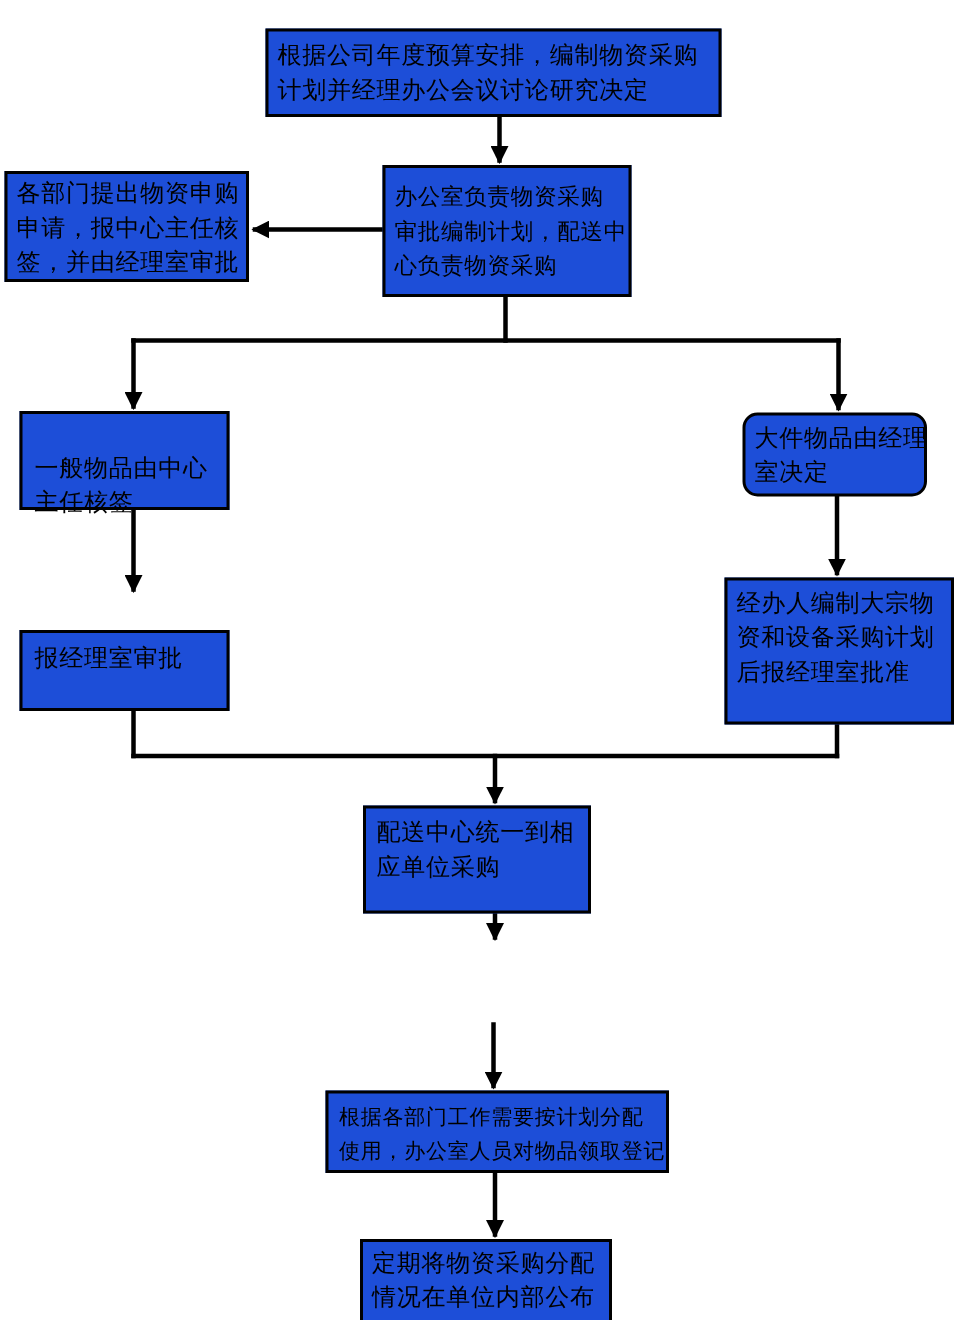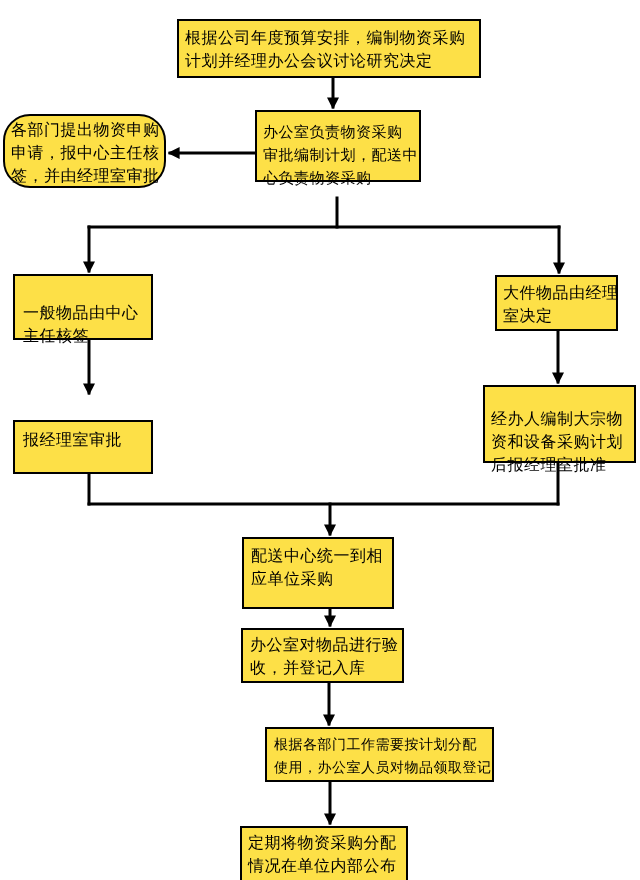--- a/index.html
+++ b/index.html
@@ -3,33 +3,33 @@
 <meta charset="utf-8">
 <style>
   * { margin:0; padding:0; box-sizing:border-box; }
   html,body { background:#ffffff; }
   .canvas {
     position:relative; width:640px; height:880px; background:#ffffff;
     overflow:hidden; font-family:"Liberation Sans", sans-serif; color:#000;
   }
   .connector-layer { position:absolute; left:0; top:0; width:640px; height:880px; }
   .node {
-    position:absolute; border:2px solid #000; background:#fde047;
+    position:absolute; border:2px solid #000; background:#1d4ed8;
     font-size:16px; line-height:23px; letter-spacing:0.5px; white-space:pre;
   }
   .n1  { left:177px; top:19px;  width:304px; height:59px; padding:5px 6px; }
-  .n2  { left:255px; top:110px; width:166px; height:72px; padding:8px 6px; font-size:15px; }
-  .n3  { left:3px;   top:114px; width:163px; height:74px; padding:2px 6px;border-radius:27px; }
+  .n2  { left:255px; top:110px; width:166px; height:88px; padding:8px 6px; font-size:15px; }
+  .n3  { left:3px;   top:114px; width:163px; height:74px; padding:2px 6px; }
   .n4  { left:13px;  top:274px; width:140px; height:66px; padding:25px 8px; }
   .n5  { left:13px;  top:396px; width:140px; height:54px; padding:6px 8px;margin-top:24px; }
-  .n6  { left:495px; top:275px; width:123px; height:56px; padding:4px 6px; }
-  .n7  { left:483px; top:385px; width:153px; height:78px; padding:20px 6px; }
+  .n6  { left:495px; top:275px; width:123px; height:56px; padding:4px 6px;border-radius:10px; }
+  .n7  { left:483px; top:385px; width:153px; height:98px; padding:4px 6px; }
   .n8  { left:242px; top:537px; width:152px; height:72px; padding:5px 7px; }
   .n9  { left:241px; top:628px; width:163px; height:55px; padding:3px 7px; }
-  .n10 { left:217px; top:727px; width:229px; height:55px; padding:4px 7px; font-size:14px;margin-left:48px; }
+  .n10 { left:217px; top:727px; width:229px; height:55px; padding:4px 7px; font-size:14px; }
   .n11 { left:240px; top:826px; width:168px; height:56px; padding:3px 6px; border-bottom:none; }
   .connector-layer line { stroke:#000; stroke-width:3; stroke-linecap:square; }
 </style>
 </head>
 <body>
 
 <div class="canvas">
 
   <svg class="connector-layer" width="640" height="880" viewBox="0 0 640 880" xmlns="http://www.w3.org/2000/svg">
     <defs>
@@ -74,20 +74,18 @@
   <div class="node n4">一般物品由中心
 主任核签</div>
   <div class="node n5">报经理室审批</div>
   <div class="node n6">大件物品由经理
 室决定</div>
   <div class="node n7">经办人编制大宗物
 资和设备采购计划
 后报经理室批准</div>
   <div class="node n8">配送中心统一到相
 应单位采购</div>
-  <div class="node n9">办公室对物品进行验
-收，并登记入库</div>
   <div class="node n10">根据各部门工作需要按计划分配
 使用，办公室人员对物品领取登记</div>
   <div class="node n11">定期将物资采购分配
 情况在单位内部公布</div>
 
 </div>
 
 </body></html>

